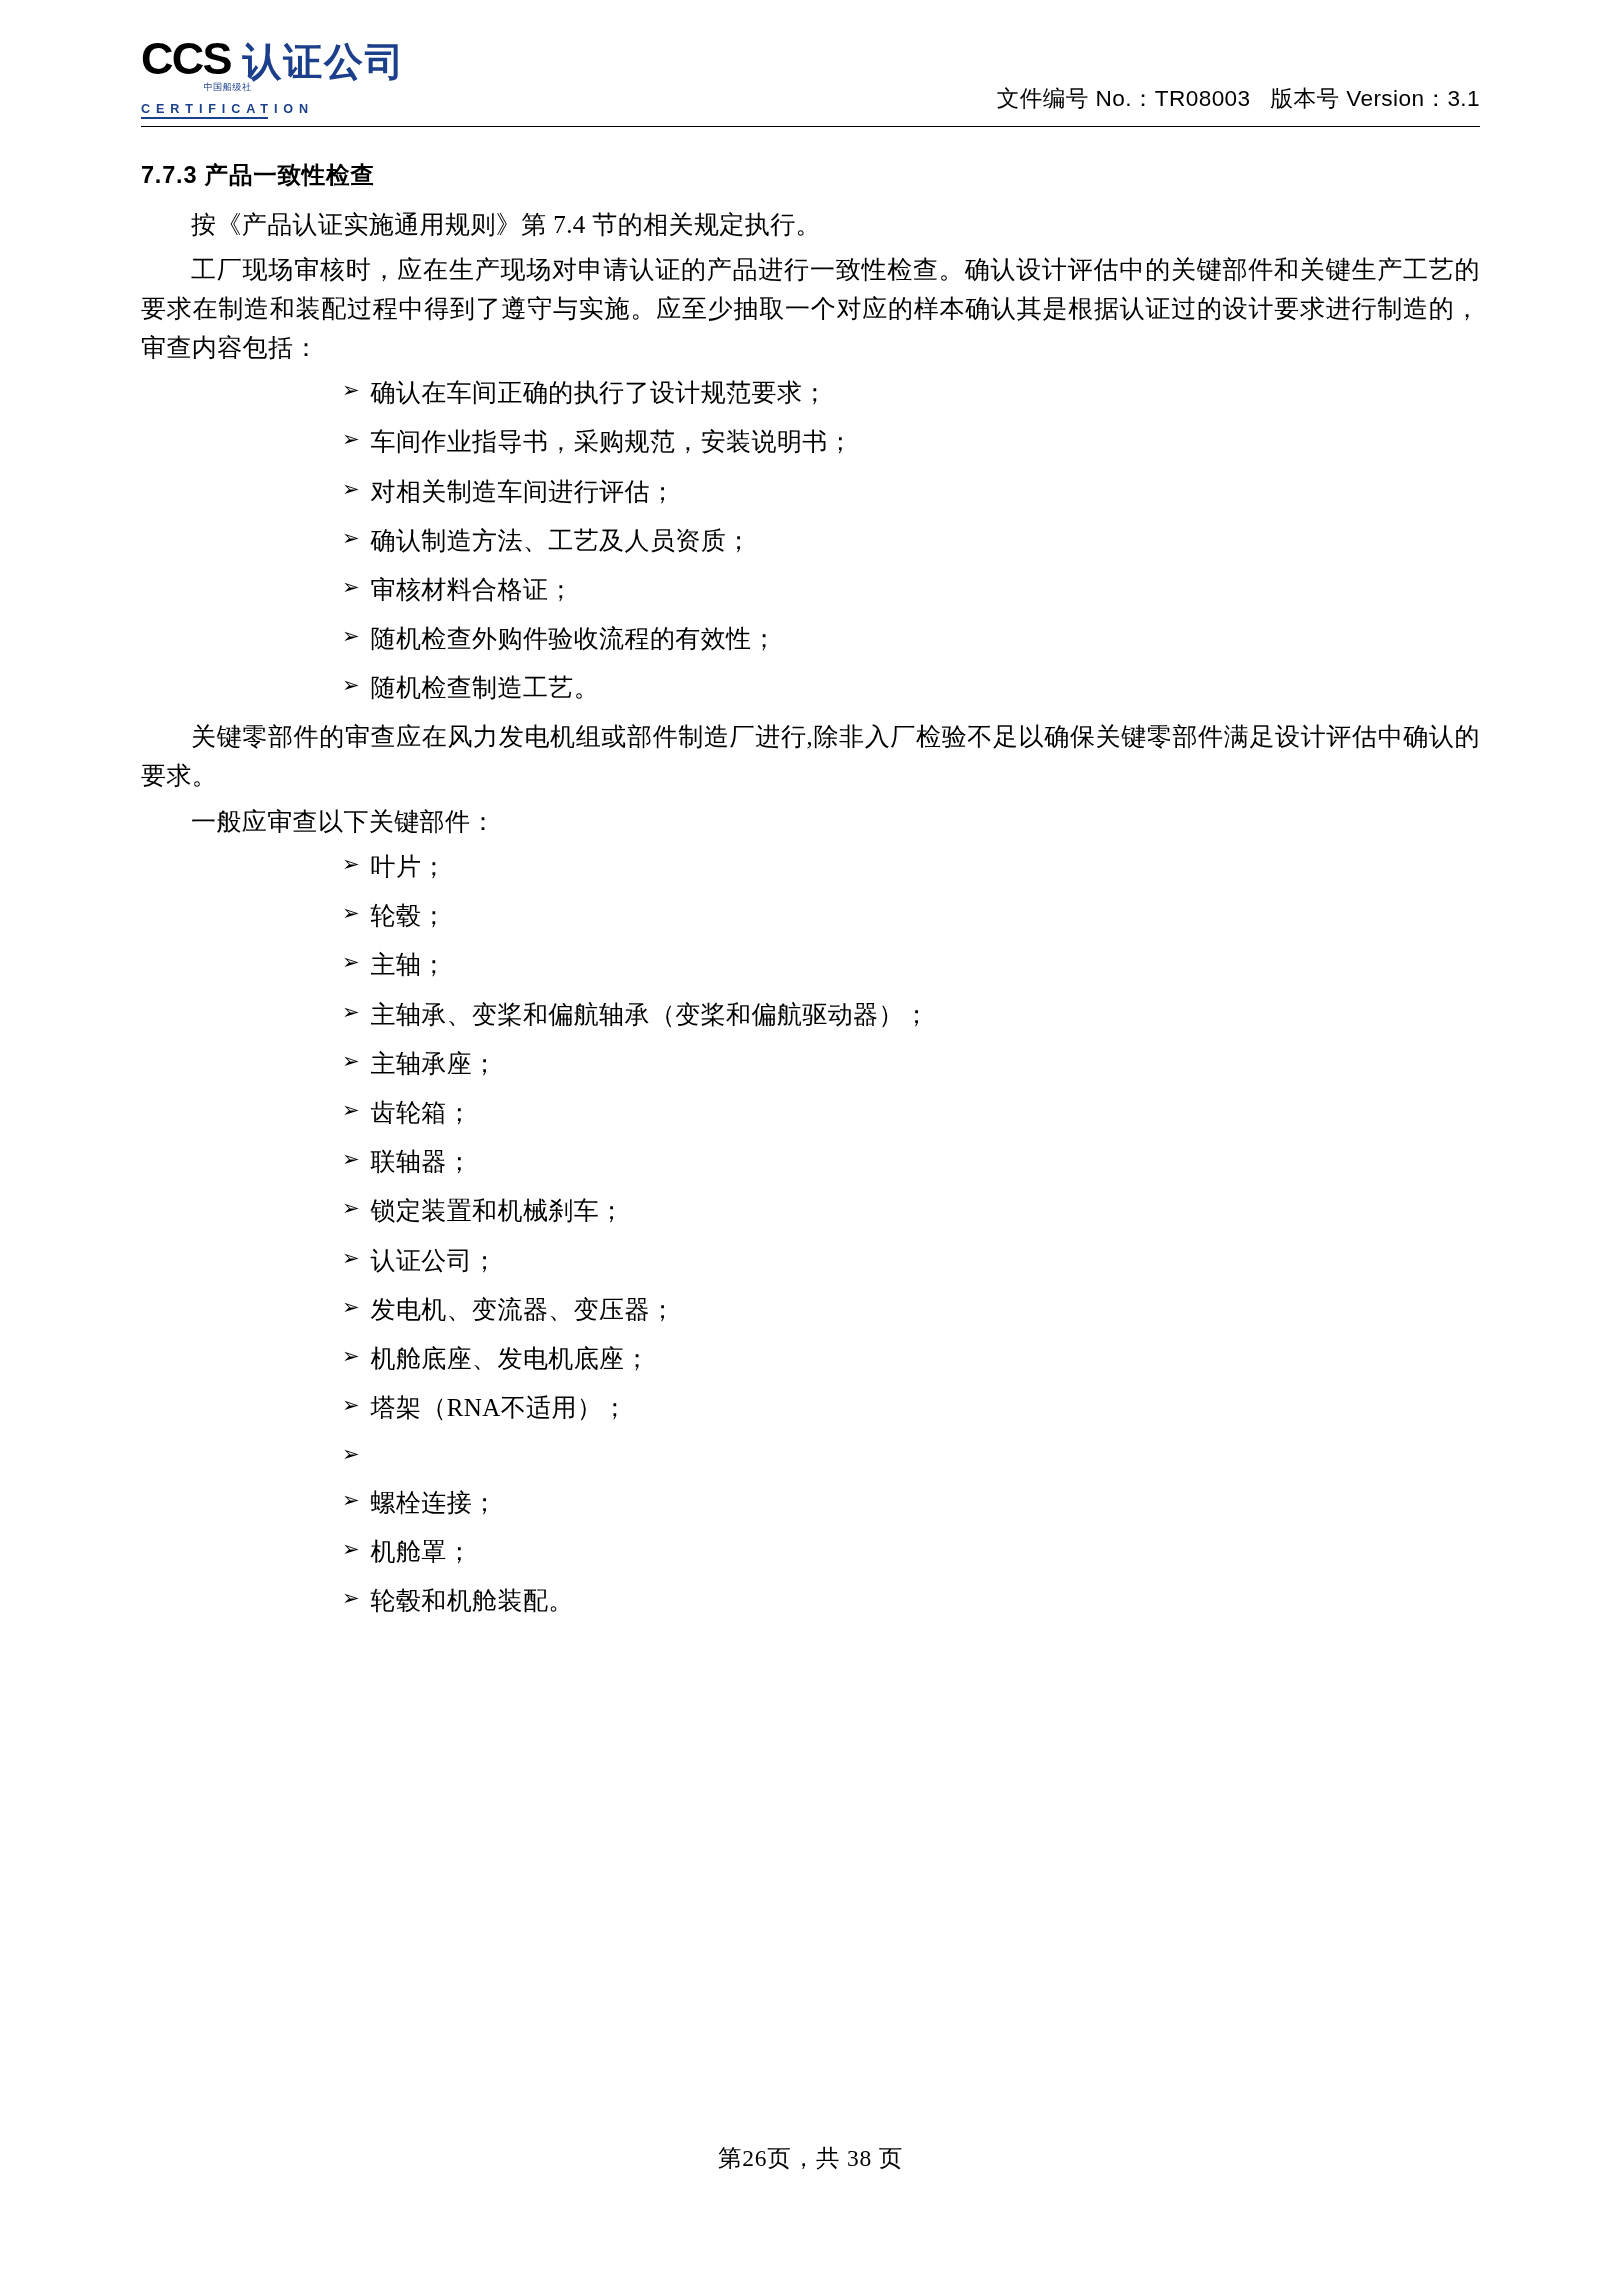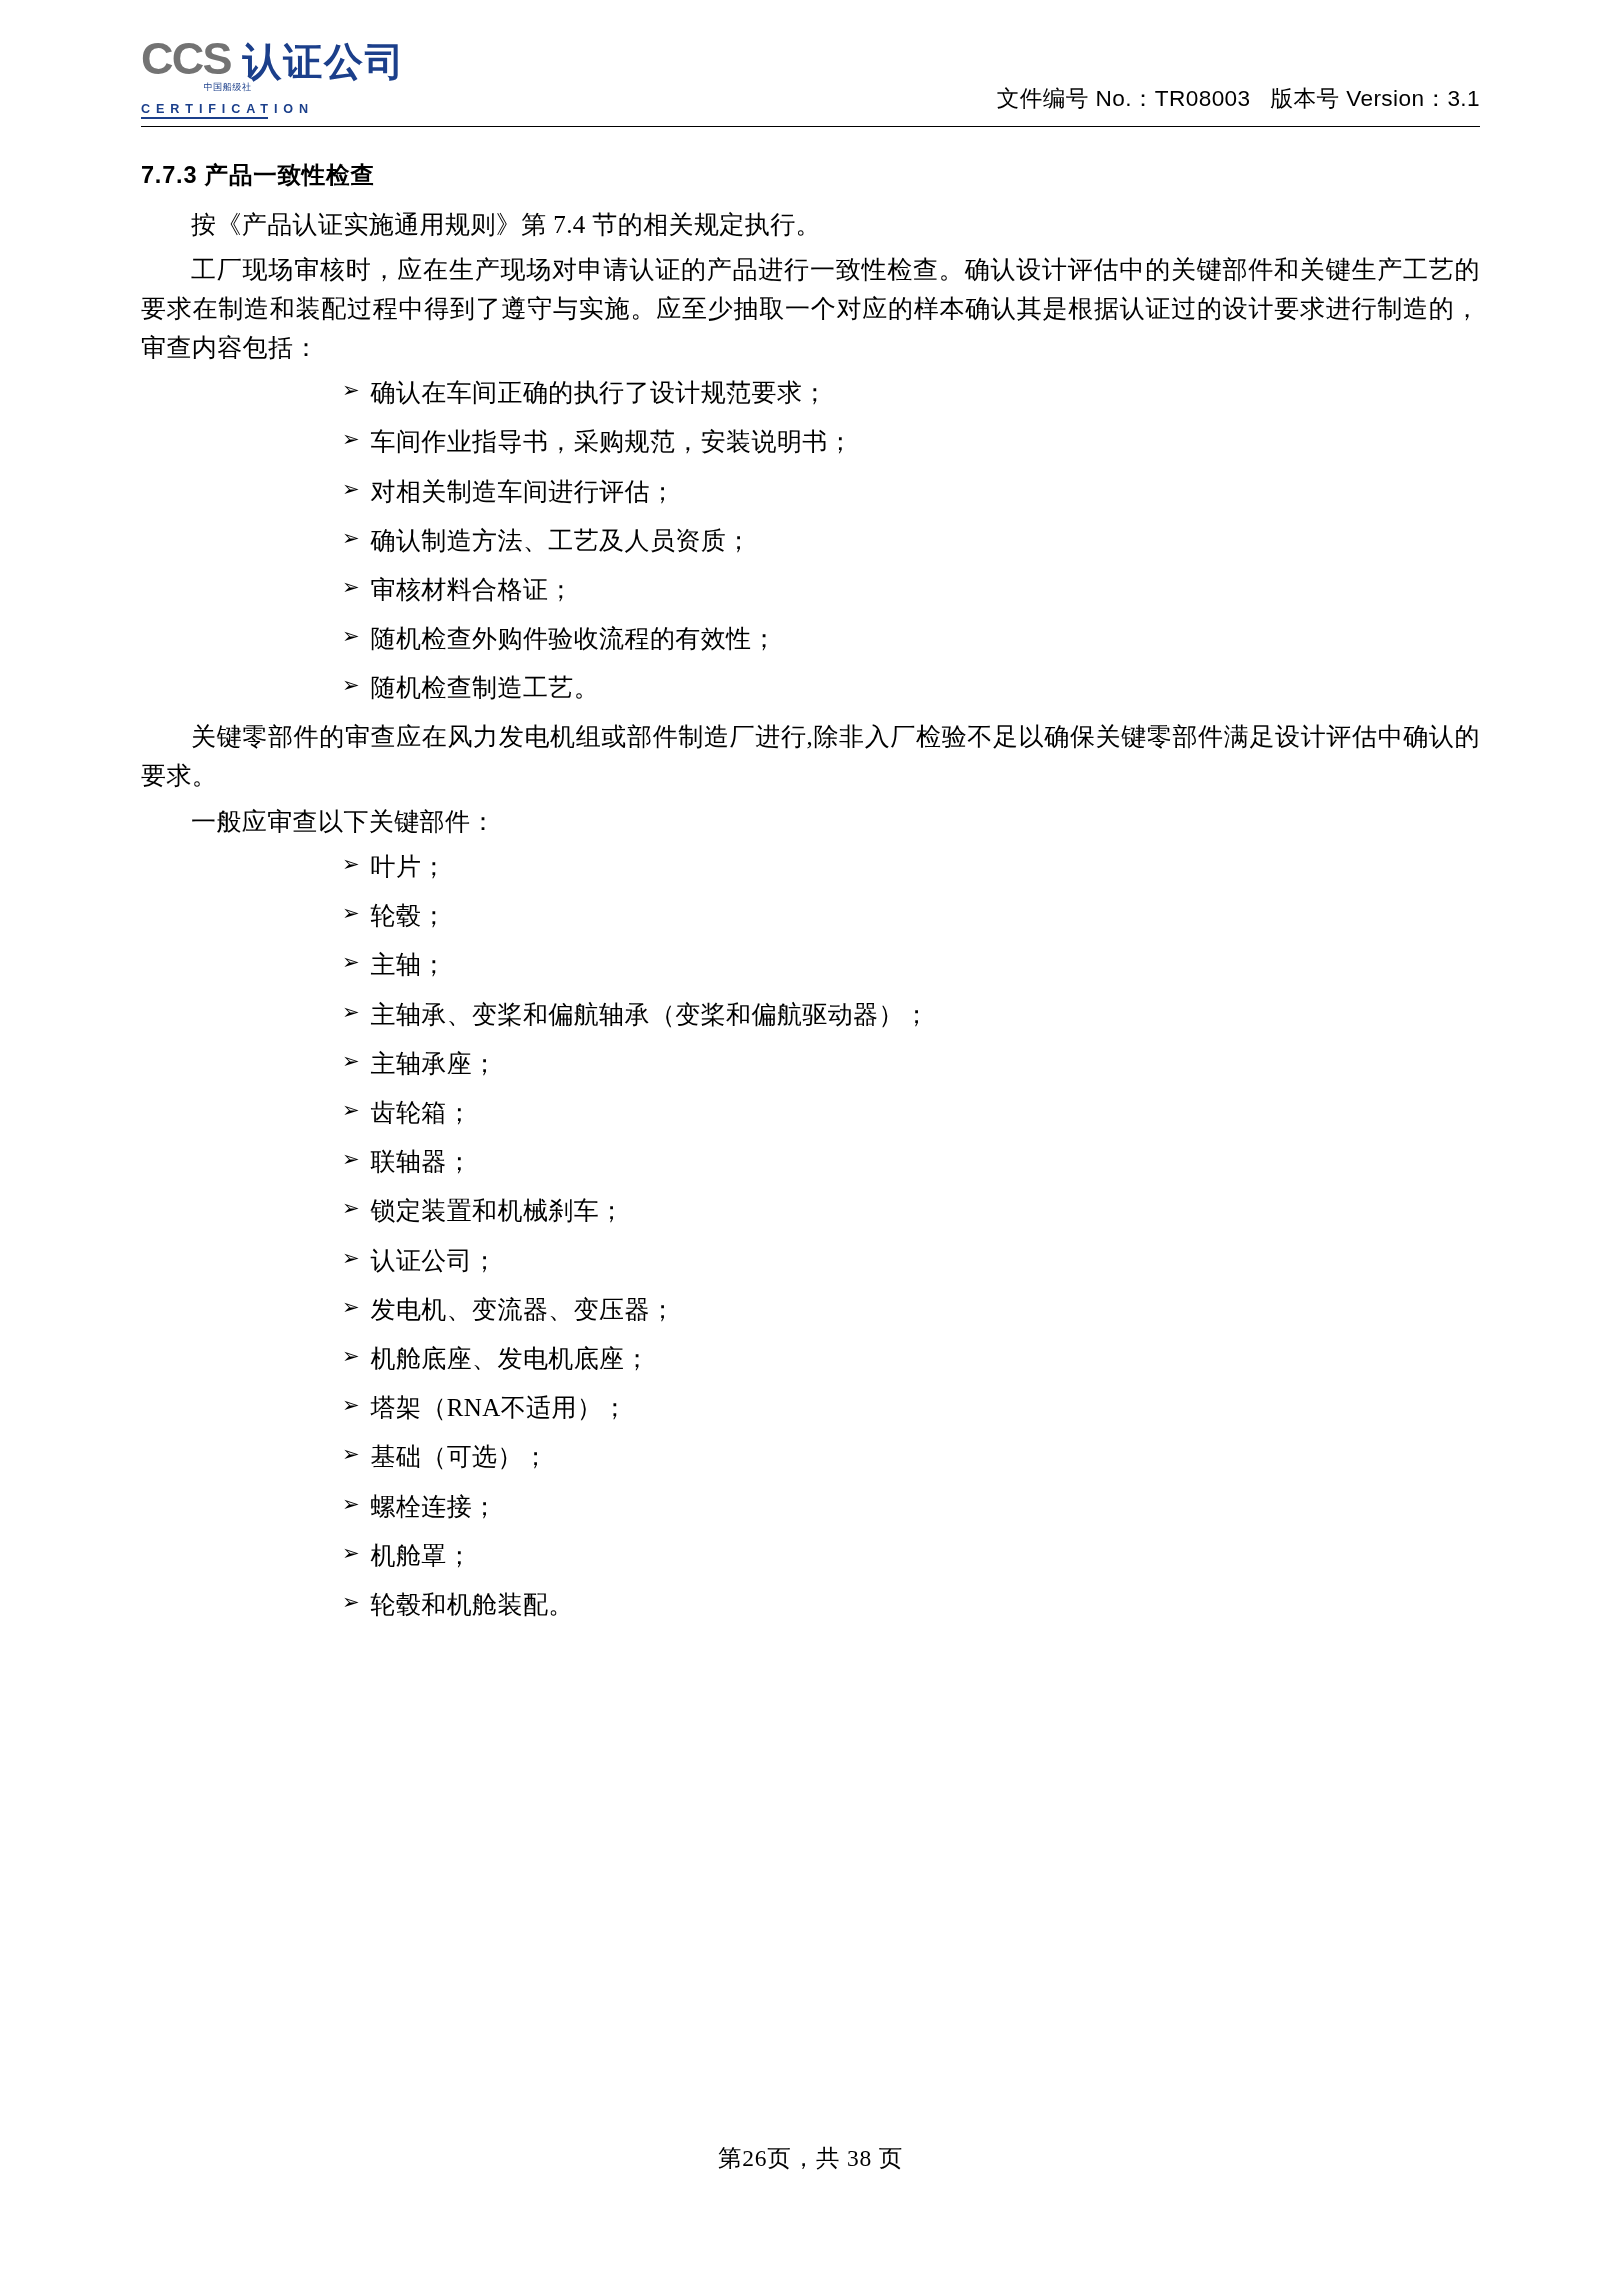--- a/index.html
+++ b/index.html
@@ -43,21 +43,21 @@
   .logo-row {
     display: flex;
     align-items: flex-end;
     gap: 11.7px;
   }
   .logo-ccs {
     font-family: "Liberation Sans", sans-serif;
     font-weight: bold;
     font-size: 45px;
     letter-spacing: -1.7px;
-    color: #737373;
+    color: #000000;
     position: relative;
     line-height: 0.95;
   }
   .logo-cn {
     font-family: Liberation Sans, sans-serif;
     font-weight: bold;
     font-size: 39px;
     color: #1b3f8b;
     letter-spacing: 1.7px;
     line-height: 1;
@@ -255,21 +255,20 @@
     <div class="bullet indent-shallow">
       <span class="arrow">➢</span>
       <span class="btext">机舱底座、发电机底座；</span>
     </div>
     <div class="bullet indent-shallow">
       <span class="arrow">➢</span>
       <span class="btext">塔架（RNA不适用）；</span>
     </div>
     <div class="bullet indent-shallow">
       <span class="arrow">➢</span>
-      <span class="btext">基础（可选）；</span>
     </div>
     <div class="bullet indent-shallow">
       <span class="arrow">➢</span>
       <span class="btext">螺栓连接；</span>
     </div>
     <div class="bullet indent-shallow">
       <span class="arrow">➢</span>
       <span class="btext">机舱罩；</span>
     </div>
     <div class="bullet indent-shallow">

